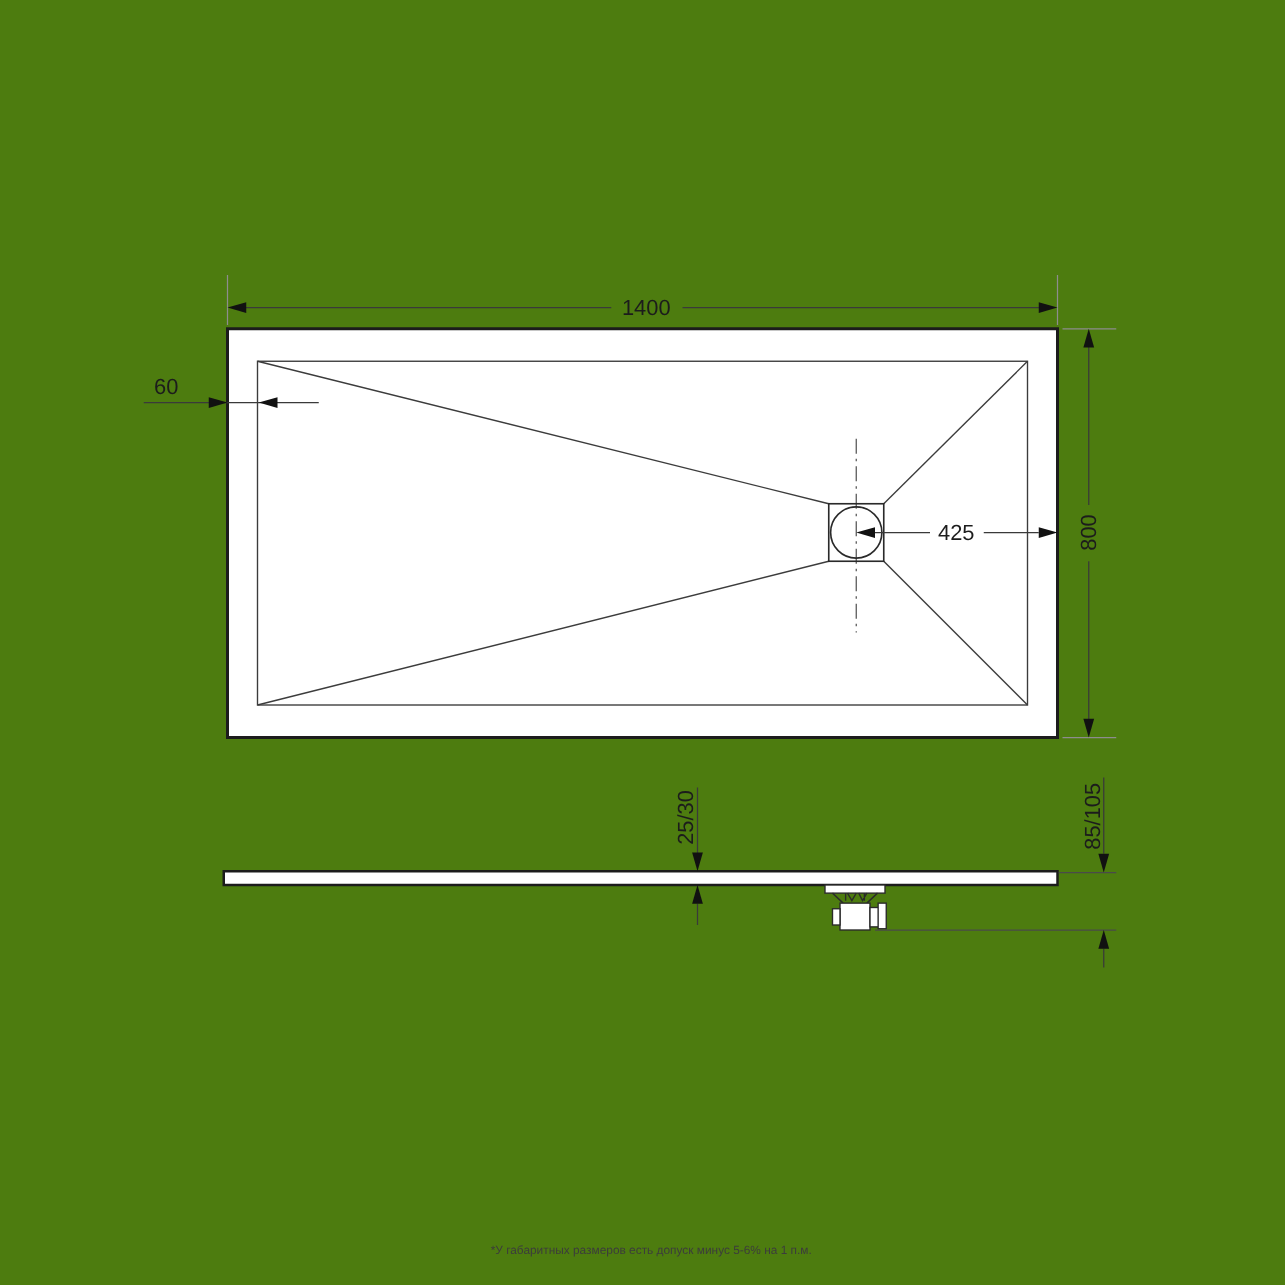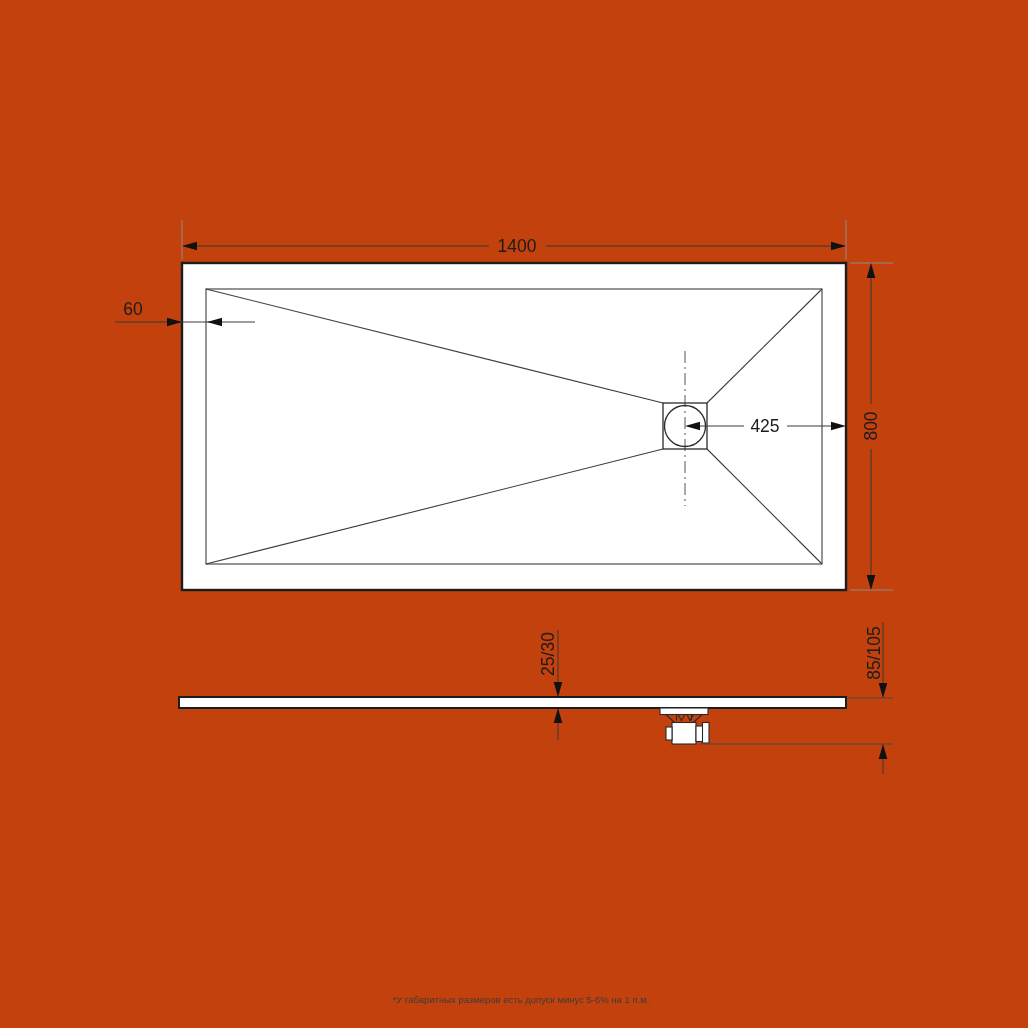--- a/index.html
+++ b/index.html
@@ -7,21 +7,21 @@
     padding: 0;
     width: 1028px;
     height: 1028px;
     background: #ffffff;
     font-family: "Liberation Sans", sans-serif;
   }
   #canvas {
     position: relative;
     width: 1028px;
     height: 1028px;
-    background: #c2410c;
+    background: #4d7c0f;
     overflow: hidden;
   }
   svg { display: block; }
   .dim-label {
     font-family: "Liberation Sans", sans-serif;
     font-size: 17.5px;
     fill: #1c1c1c;
   }
   .footnote {
     font-family: "Liberation Sans", sans-serif;

